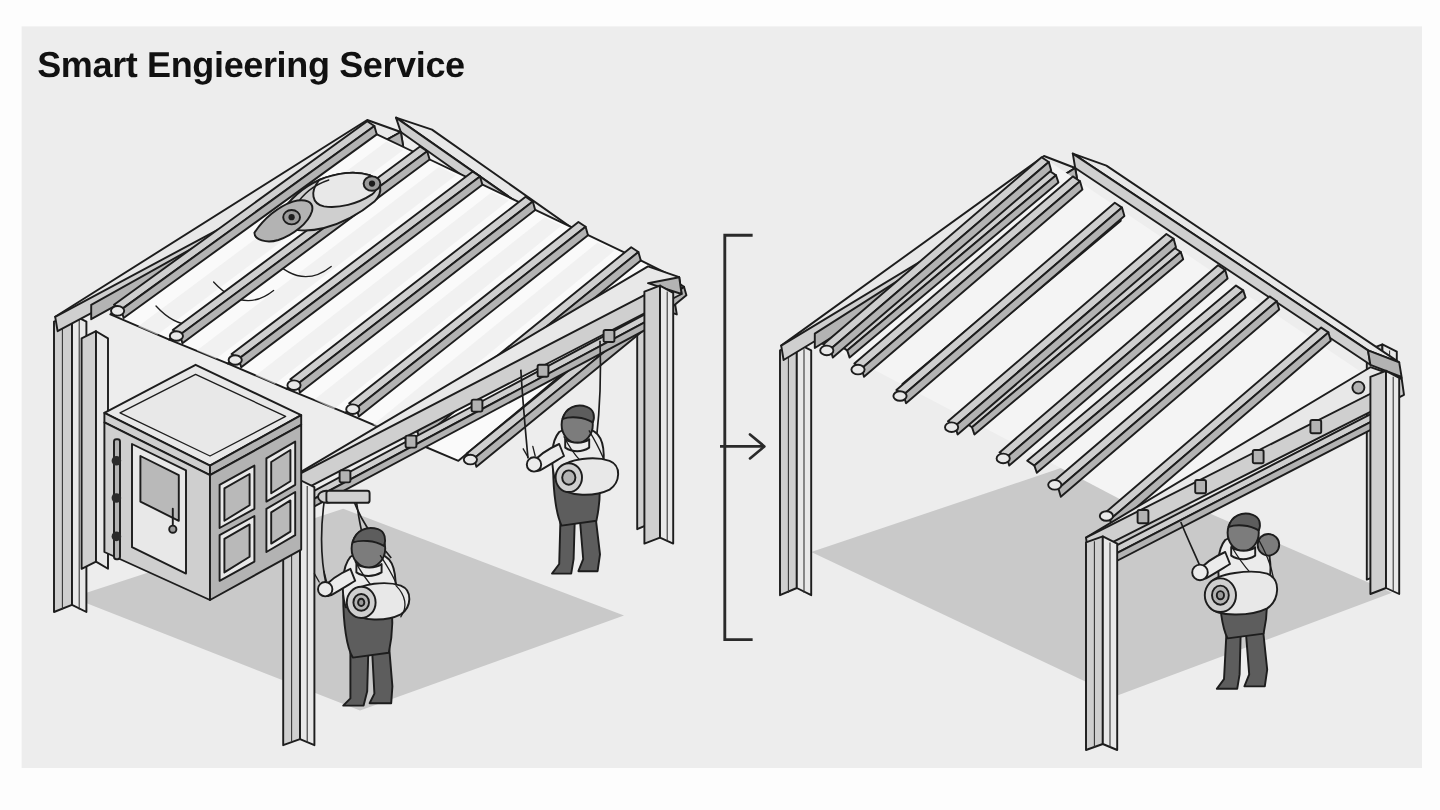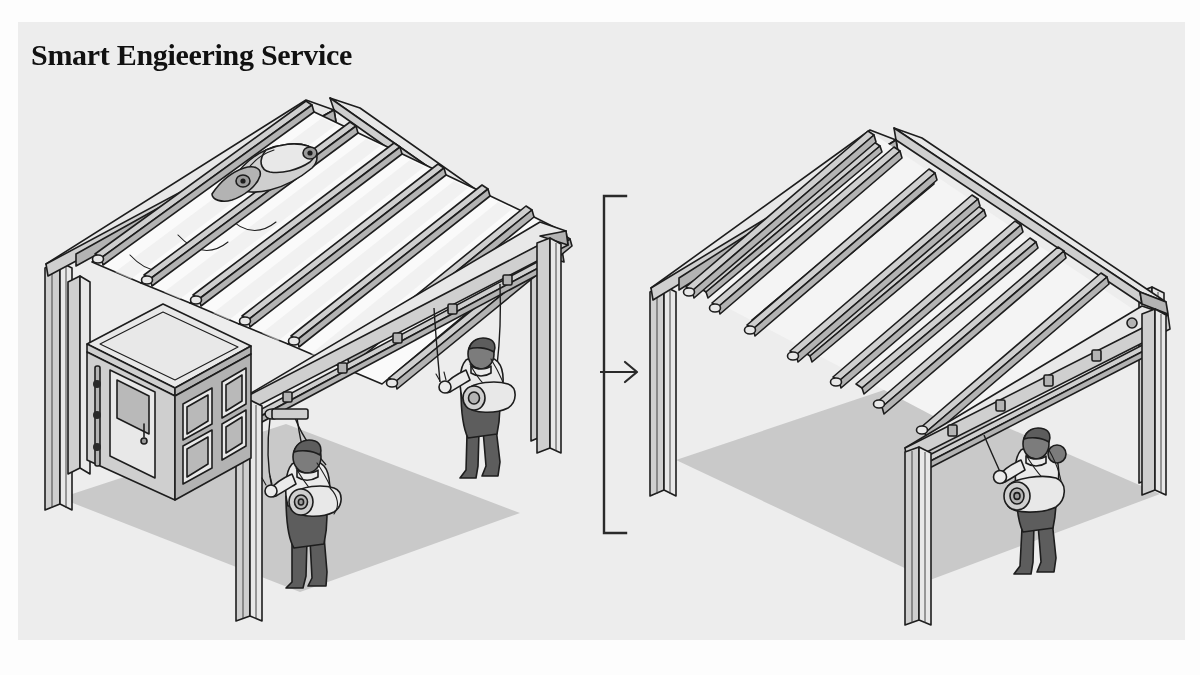--- a/index.html
+++ b/index.html
@@ -5,21 +5,21 @@
   html, body {
     margin: 0;
     padding: 0;
     background: #ffffff;
   }
   #page {
     position: relative;
     width: 1200px;
     height: 675px;
     background: #fdfdfd;
-    font-family: Liberation Serif, serif;
+    font-family: Liberation Sans, sans-serif;
     overflow: hidden;
   }
   #canvas-panel {
     position: absolute;
     left: 18px;
     top: 22px;
     width: 1167px;
     height: 618px;
     background: #ededed;
   }

